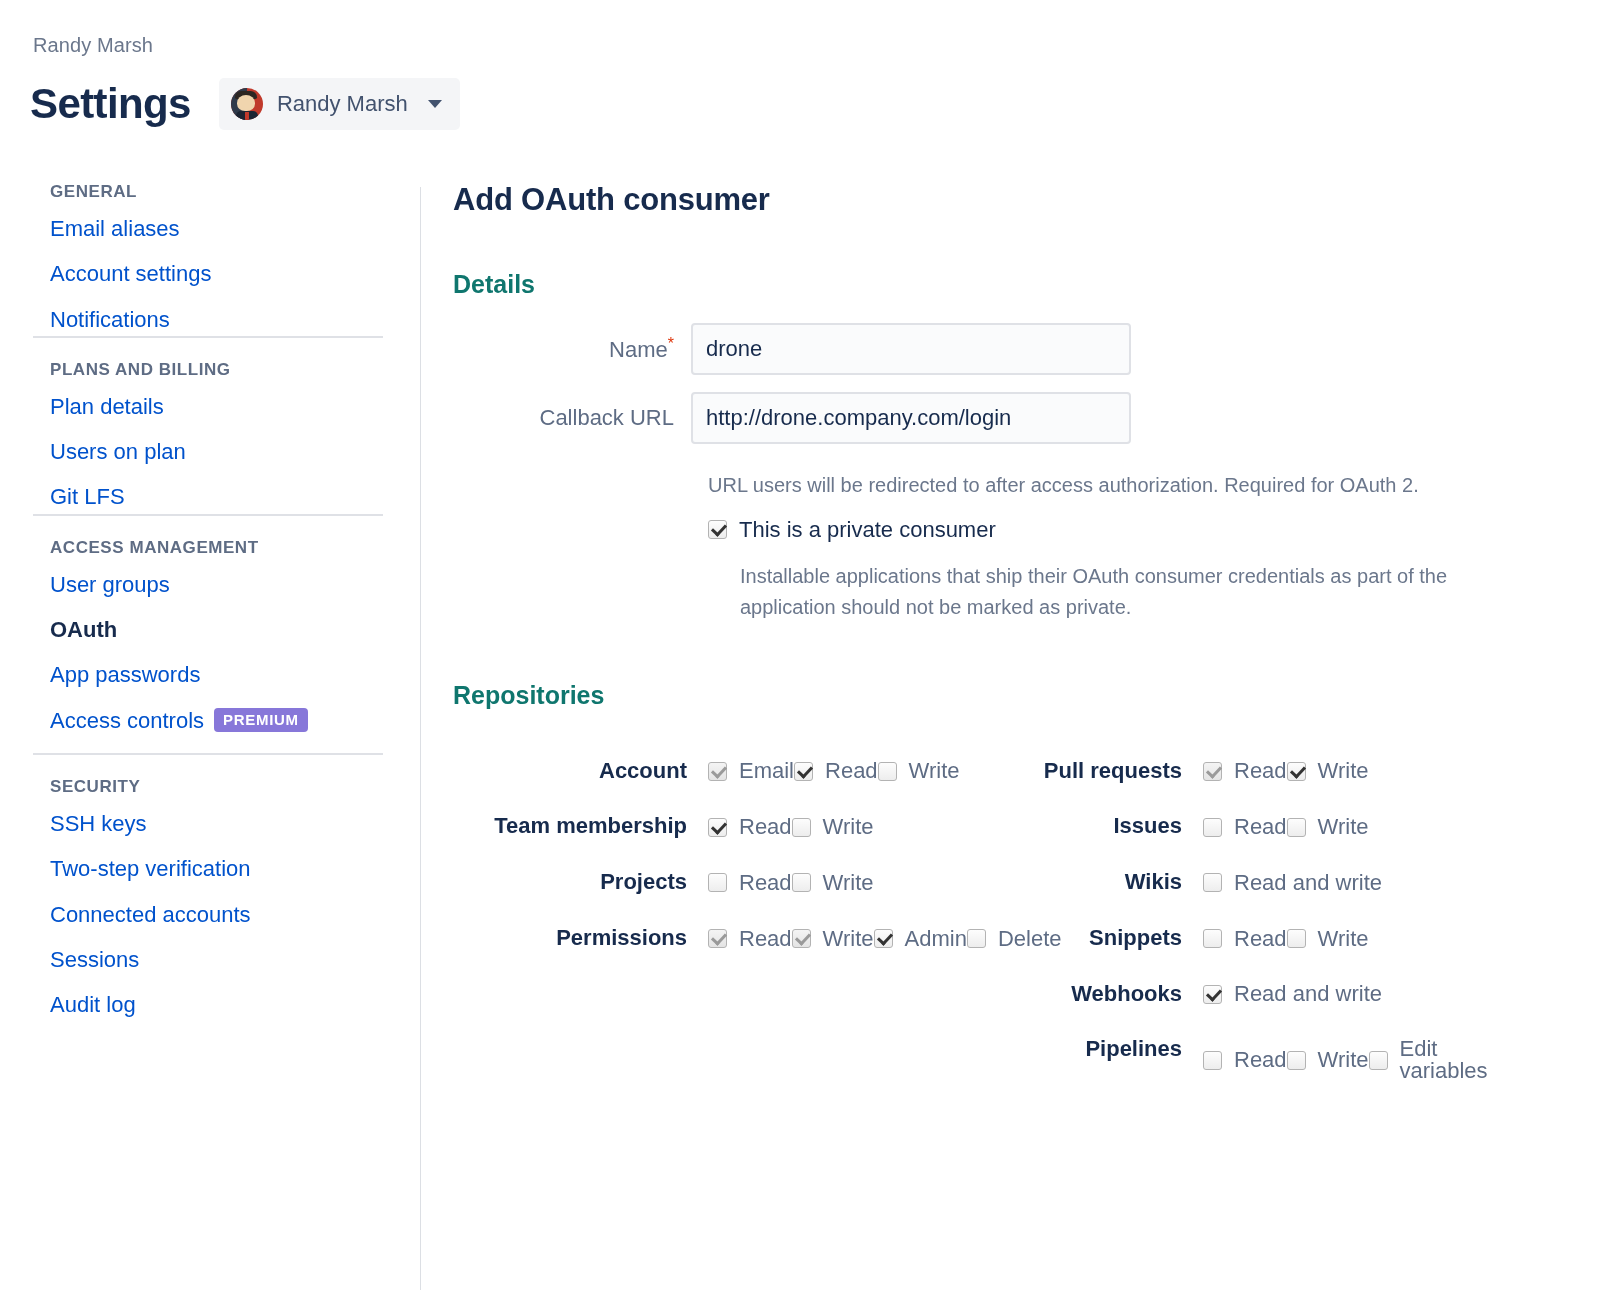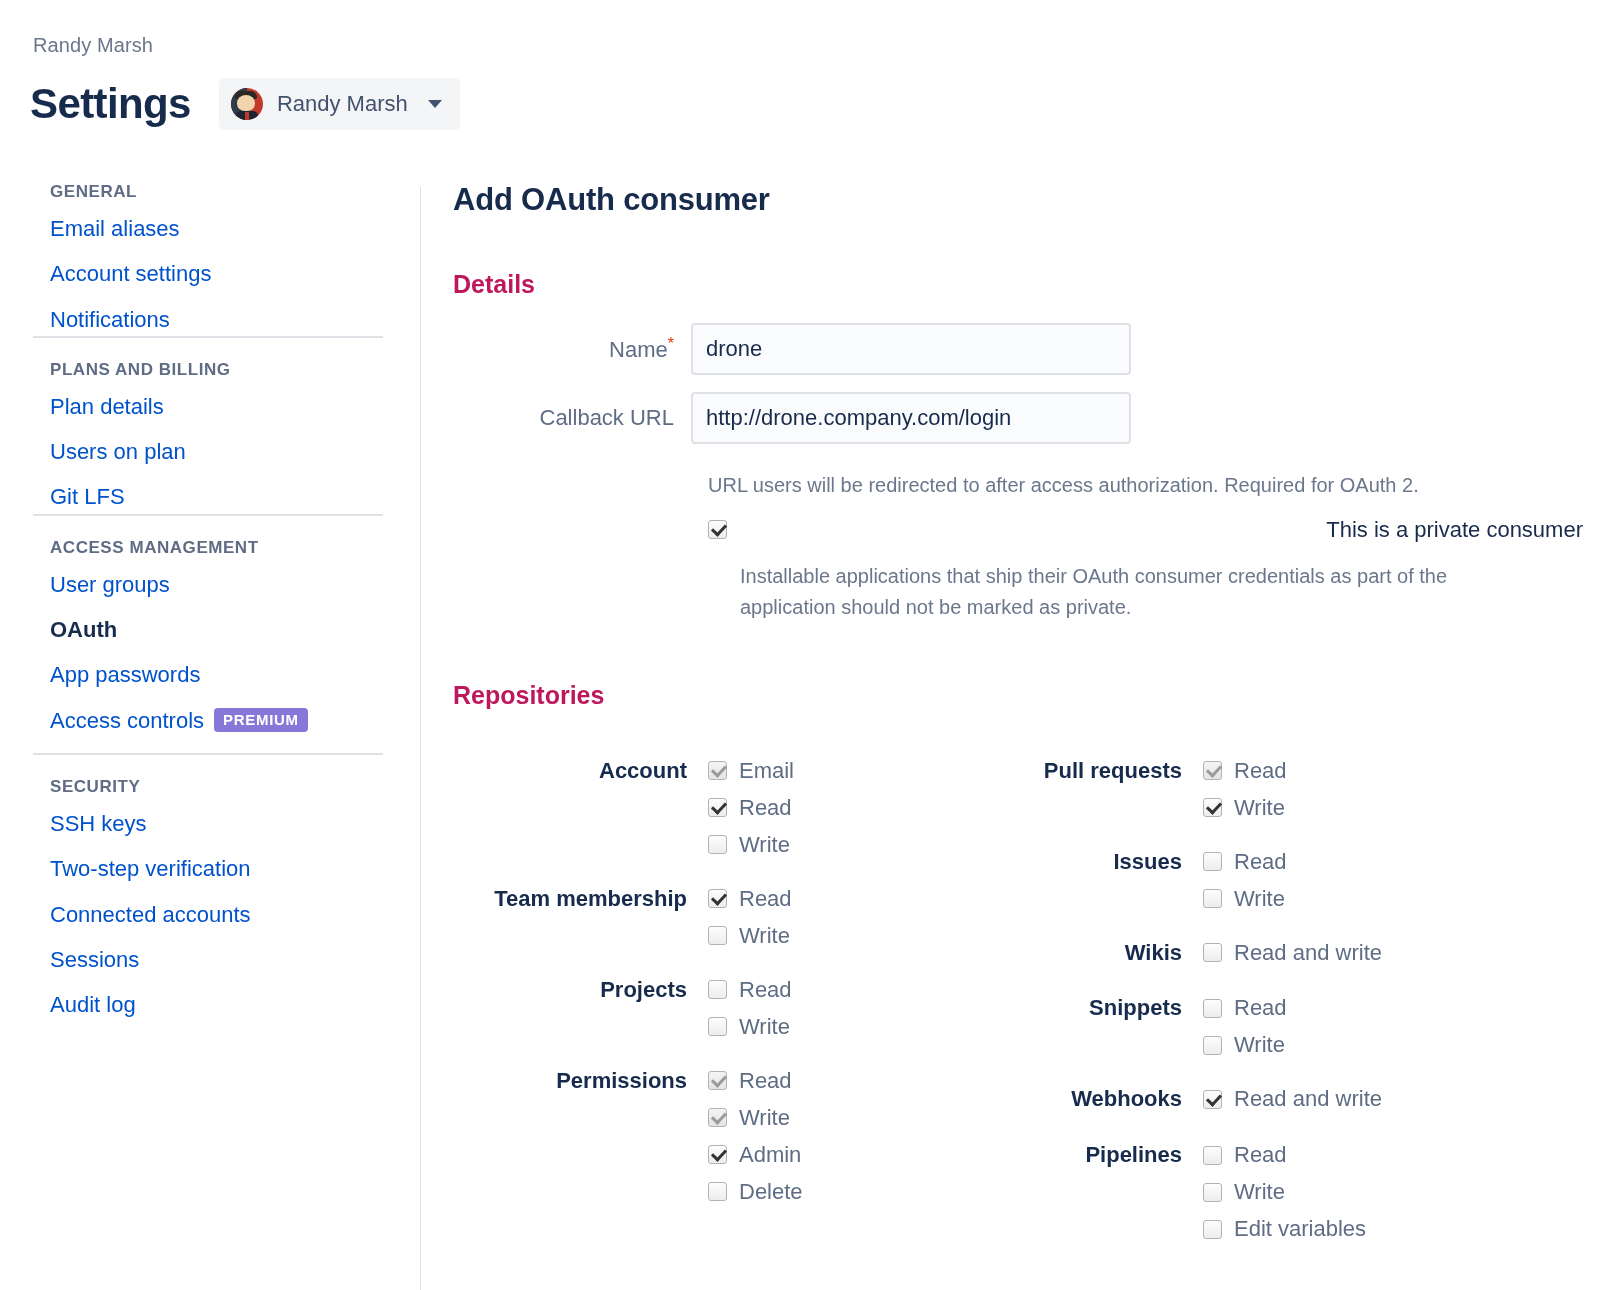--- a/index.html
+++ b/index.html
@@ -90,41 +90,41 @@
   }
   .hr { height: 2px; background: #dfe1e6; margin: 4px 0 22px 0; width: 350px; }
 
   
   .main { position: absolute; left: 453px; top: 182px; width: 1130px; }
   h1.main-title {
     font-size: 31px; font-weight: bold; color: #172b4d;
     margin: 0 0 52px 0; letter-spacing: -0.2px;
   }
   h2.section {
-    font-size: 25px; font-weight: bold; color: #be185d;
+    font-size: 25px; font-weight: bold; color: #0f766e;
     margin: 0 0 24px 0;
   }
   .field-row { display: flex; align-items: center; margin-bottom: 17px; }
   .field-label {
     width: 238px; text-align: right; padding-right: 17px;
     font-size: 22px; color: #5e6c84; flex: none;
   }
   .req { color: #de350b; font-size: 16px; vertical-align: super; }
   .text-input {
     width: 440px; height: 52px; background: #fafbfc;
     border: 2px solid #dfe1e6; border-radius: 4px;
     font-size: 22px; color: #172b4d; padding: 0 13px;
     font-family: "Liberation Sans", sans-serif; outline: none;
   }
   .help-text {
     font-size: 20px; color: #6b778c; margin: 28px 0 0 255px;
     line-height: 1.38; max-width: 840px;
   }
   .private-row {
-    display: flex; align-items: center; margin: 17px 0 0 255px;  justify-content: space-between;
+    display: flex; align-items: center; margin: 17px 0 0 255px; gap: 12px;
   }
   .private-label { font-size: 22px; color: #172b4d; }
   .private-help {
     font-size: 20px; color: #6b778c; margin: 18px 0 0 287px;
     line-height: 1.55; max-width: 790px;
   }
 
   
   .cb {
     width: 19px; height: 19px; flex: none; border-radius: 3px;
@@ -147,21 +147,21 @@
   .perm-col.left { width: 470px; }
   .perm-col.right { width: 470px; margin-left: 110px; }
   .perm-group { display: flex; margin-bottom: 28px; }
   .perm-group:last-child { margin-bottom: 0; }
   .perm-label {
     width: 255px; text-align: right; padding-right: 21px; flex: none;
     font-size: 22px; font-weight: bold; color: #172b4d;
     line-height: 1.17; padding-top: 2px;
   }
   .perm-col.right .perm-label { width: 170px; }
-  .perm-opts { display: flex; flex-direction: column; gap: 15px; padding-top: 4px; }
+  .perm-opts { display: flex; flex-direction: row; padding-top: 4px; }
   .perm-opt { display: flex; align-items: center; gap: 12px; }
   .perm-opt-text { font-size: 22px; color: #5e6c84; line-height: 1; }
 </style>
 </head>
 <body>
 
 <div class="page">
 
   <div class="breadcrumb">Randy Marsh</div>
 

